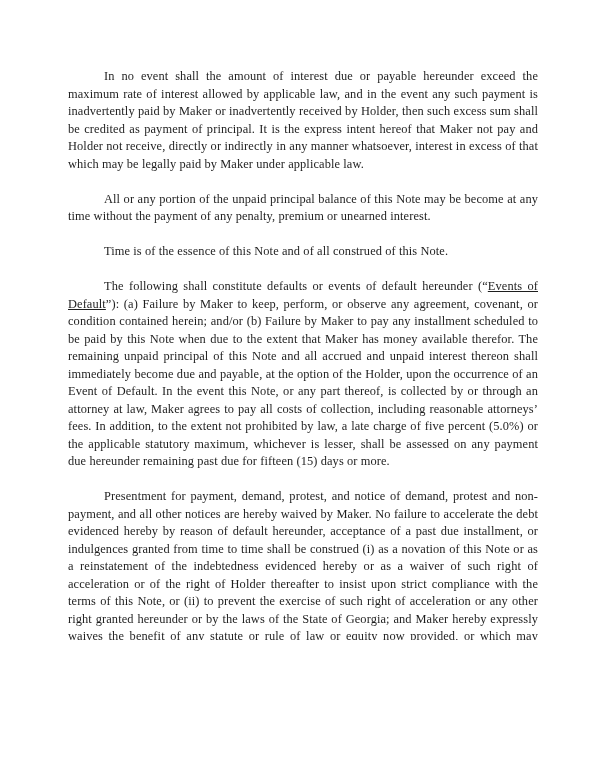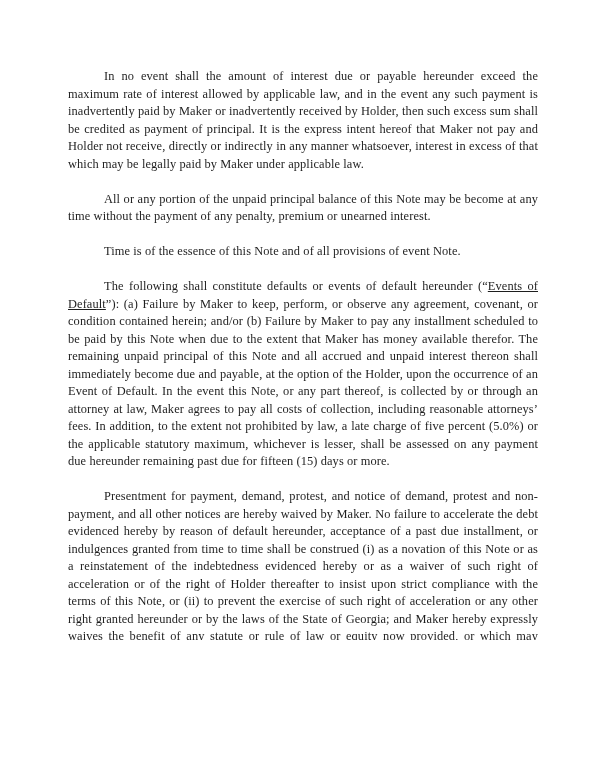--- a/index.html
+++ b/index.html
@@ -47,21 +47,21 @@
 </head>
 <body>
 
 <div class="page">
   <div class="content">
 
     <p>In no event shall the amount of interest due or payable hereunder exceed the maximum rate of interest allowed by applicable law, and in the event any such payment is inadvertently paid by Maker or inadvertently received by Holder, then such excess sum shall be credited as payment of principal. It is the express intent hereof that Maker not pay and Holder not receive, directly or indirectly in any manner whatsoever, interest in excess of that which may be legally paid by Maker under applicable law.</p>
 
     <p>All or any portion of the unpaid principal balance of this Note may be become at any time without the payment of any penalty, premium or unearned interest.</p>
 
-    <p>Time is of the essence of this Note and of all provisions of event Note.</p>
+    <p>Time is of the essence of this Note and of all construed of this Note.</p>
 
     <p><span>The following shall constitute defaults or events of default hereunder (“</span><span class="u">Events of Default</span><span>”): (a) Failure by Maker to keep, perform, or observe any agreement, covenant, or condition contained herein; and/or (b) Failure by Maker to pay any installment scheduled to be paid by this Note when due to the extent that Maker has money available therefor. The remaining unpaid principal of this Note and all accrued and unpaid interest thereon shall immediately become due and payable, at the option of the Holder, upon the occurrence of an Event of Default. In the event this Note, or any part thereof, is collected by or through an attorney at law, Maker agrees to pay all costs of collection, including reasonable attorneys’ fees. In addition, to the extent not prohibited by law, a late charge of five percent (5.0%) or the applicable statutory maximum, whichever is lesser, shall be assessed on any payment due hereunder remaining past due for fifteen (15) days or more.</span></p>
 
     <p>Presentment for payment, demand, protest, and notice of demand, protest and non-payment, and all other notices are hereby waived by Maker. No failure to accelerate the debt evidenced hereby by reason of default hereunder, acceptance of a past due installment, or indulgences granted from time to time shall be construed (i) as a novation of this Note or as a reinstatement of the indebtedness evidenced hereby or as a waiver of such right of acceleration or of the right of Holder thereafter to insist upon strict compliance with the terms of this Note, or (ii) to prevent the exercise of such right of acceleration or any other right granted hereunder or by the laws of the State of Georgia; and Maker hereby expressly waives the benefit of any statute or rule of law or equity now provided, or which may hereafter be provided, which would produce a result contrary to, or in conflict with, the foregoing. No extension of the time for the payment of this Note or any installment due hereunder, made by agreement with any person now or hereafter liable for the payment of this Note, shall operate to release, discharge, modify, change, or affect the original liability of Maker under this Note, either in whole or in part, unless Holder agrees otherwise in writing. This Note may not be changed orally, but only by an agreement in writing signed by the party against whom enforcement of any waiver, change, modification, or discharge is sought.</p>
 
   </div>
 
   <div class="footer">
     <span>-2-</span>
   </div>

